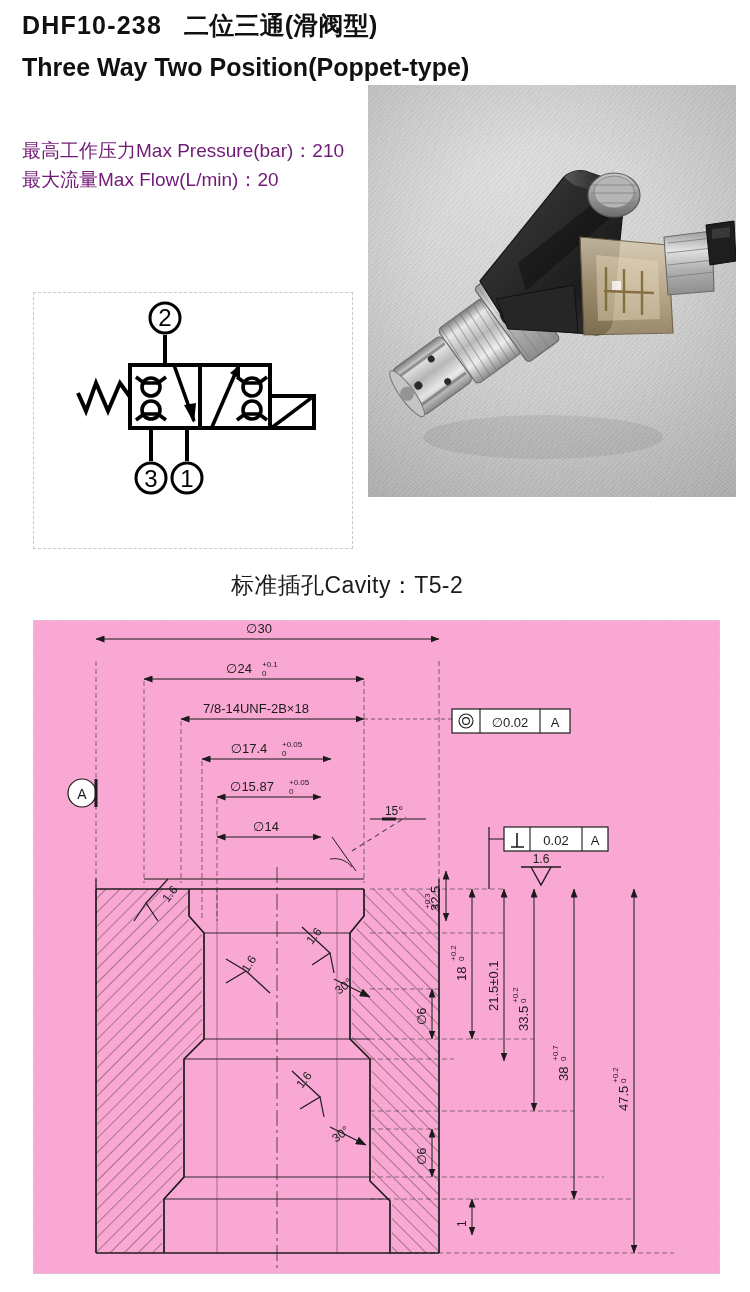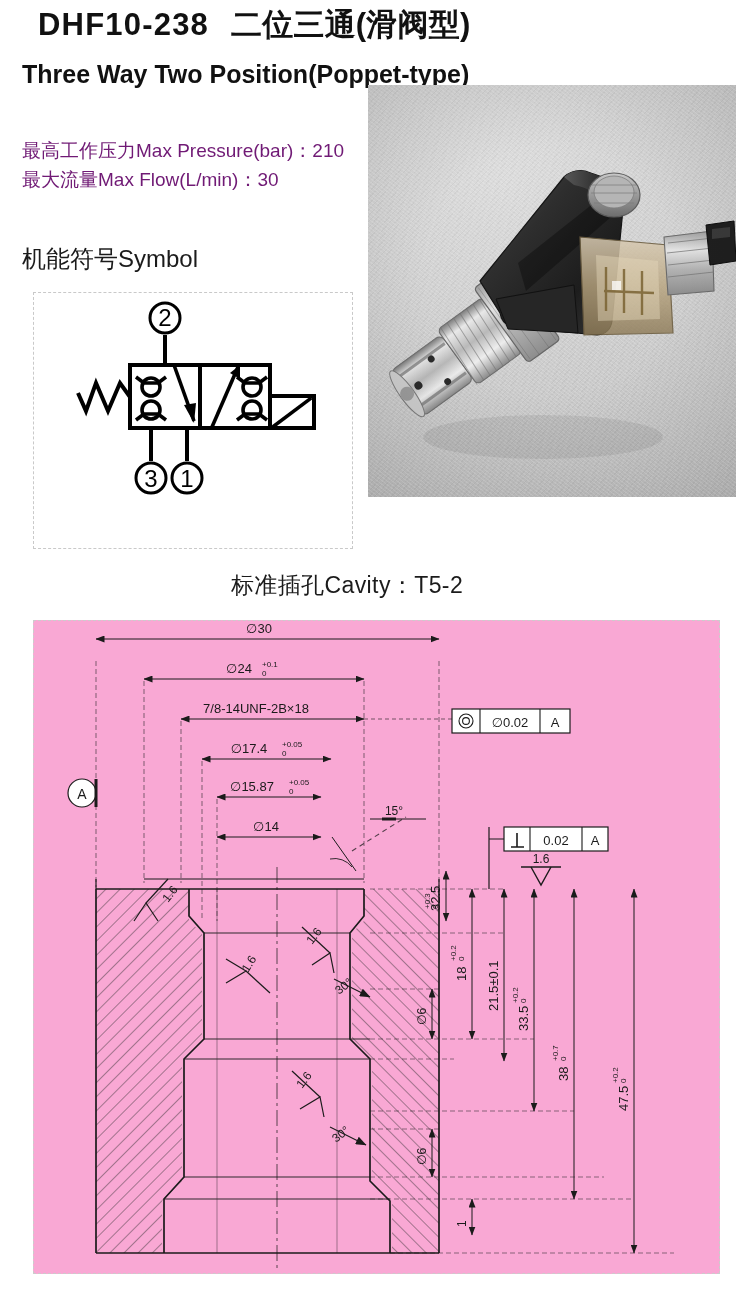--- a/index.html
+++ b/index.html
@@ -9,28 +9,28 @@
     font-family:"Liberation Sans","DejaVu Sans",sans-serif;
     color:#1b1b1b;
     position:relative;
     overflow:hidden;
   }
   .page{position:relative;width:750px;height:1292px;}
 
   
   .title-block{position:absolute;left:22px;top:8px;width:480px;}
   .title-line{
-    font-size:31px;font-weight:bold;letter-spacing:.2px;
-    line-height:34px;white-space:nowrap;color:#111;margin-left:16px;
+    font-size:25px;font-weight:bold;letter-spacing:.2px;
+    line-height:34px;white-space:nowrap;color:#111;
   }
   .title-line .model{letter-spacing:1.2px;}
   .title-line .cn{margin-left:22px;}
   .title-line2{
     font-size:25px;font-weight:bold;line-height:34px;
-    white-space:nowrap;color:#111;margin-top:15px;
+    white-space:nowrap;color:#111;margin-top:8px;
   }
 
   .specs{position:absolute;left:22px;top:136px;}
   .spec-row{
     font-size:19px;line-height:29px;white-space:nowrap;color:#701a75;
   }
 
   
   .photo{
     position:absolute;left:368px;top:85px;width:368px;height:412px;
@@ -84,21 +84,21 @@
 
   <div class="title-block">
     <div class="title-line">
       <span class="model">DHF10-238</span><span class="cn">二位三通(滑阀型)</span>
     </div>
     <div class="title-line2">Three  Way Two Position(Poppet-type)</div>
   </div>
 
   <div class="specs">
     <div class="spec-row">最高工作压力Max Pressure(bar)：210</div>
-    <div class="spec-row">最大流量Max Flow(L/min)：30</div>
+    <div class="spec-row">最大流量Max Flow(L/min)：20</div>
   </div>
 
   <div class="photo">
     <div class="grain"></div>
     <svg class="valve" viewBox="0 0 368 412">
       <defs>
         <linearGradient id="coilG" x1="0" y1="0" x2="1" y2="1">
           <stop offset="0%" stop-color="#4e4e4e"></stop>
           <stop offset="35%" stop-color="#2e2e2e"></stop>
           <stop offset="70%" stop-color="#1d1d1d"></stop>
@@ -185,21 +185,20 @@
           </g>
           <path d="M338 140 L366 136 L368 176 L342 180 Z" fill="#1f1f1f" stroke="#0d0d0d" stroke-width="1"></path>
           <path d="M344 144 L362 142 L362 152 L344 154 Z" fill="#3a3a3a"></path>
         </g>
       </g>
       <ellipse cx="175" cy="352" rx="120" ry="22" fill="#000" opacity=".07"></ellipse>
     </svg>
     <div class="vign"></div>
   </div>
 
-  <div class="symbol-heading">机能符号Symbol</div>
 
   <div class="symbol-box">
     <svg class="symbol-svg" width="318" height="255" viewBox="0 0 318 255">
       <g stroke="#000" fill="none" stroke-width="4" stroke-linecap="square">
 
         <rect x="96" y="72" width="70" height="63"></rect>
         <rect x="166" y="72" width="70" height="63"></rect>
 
         <rect x="236" y="103" width="44" height="32"></rect>
         <path d="M240 133 L276 106" stroke-width="3.5"></path>

